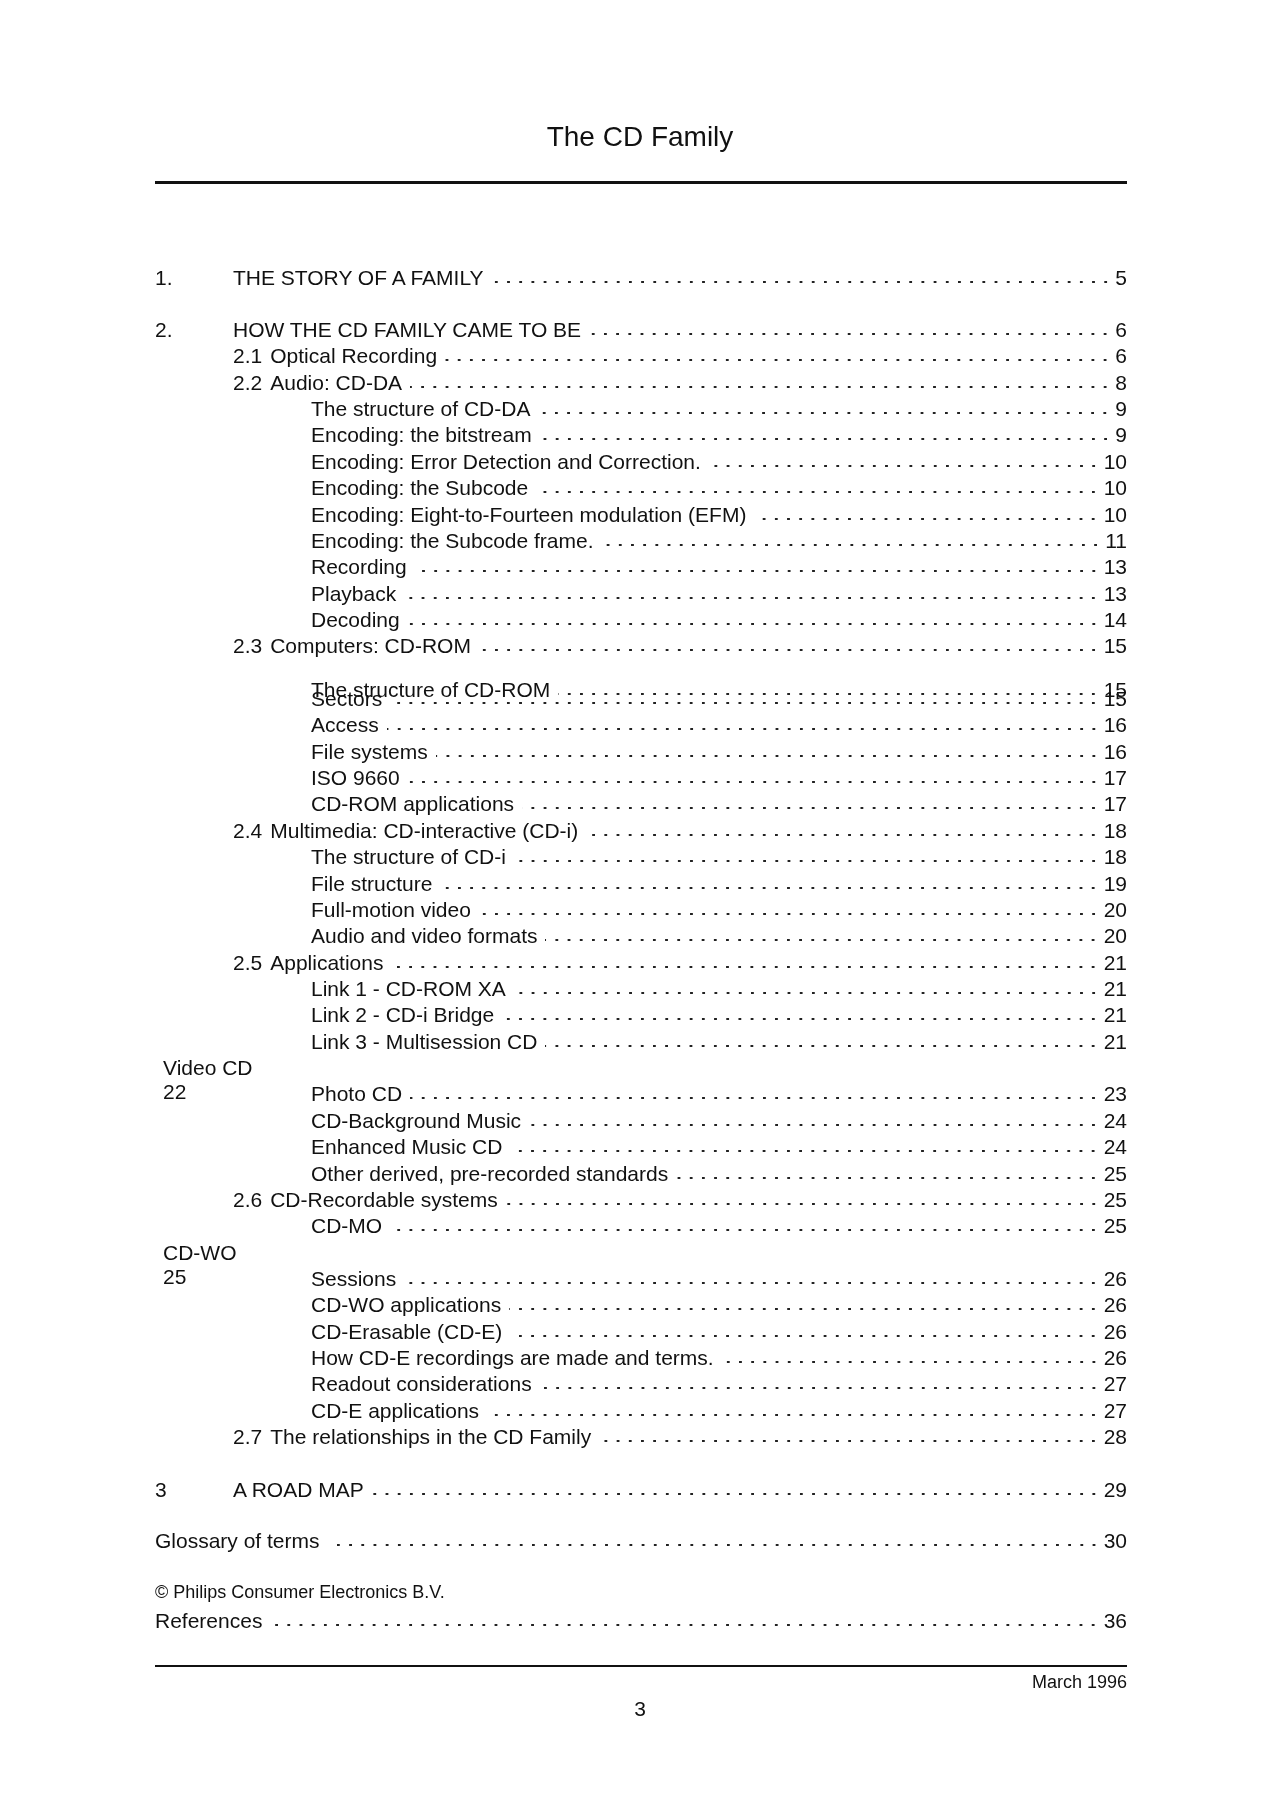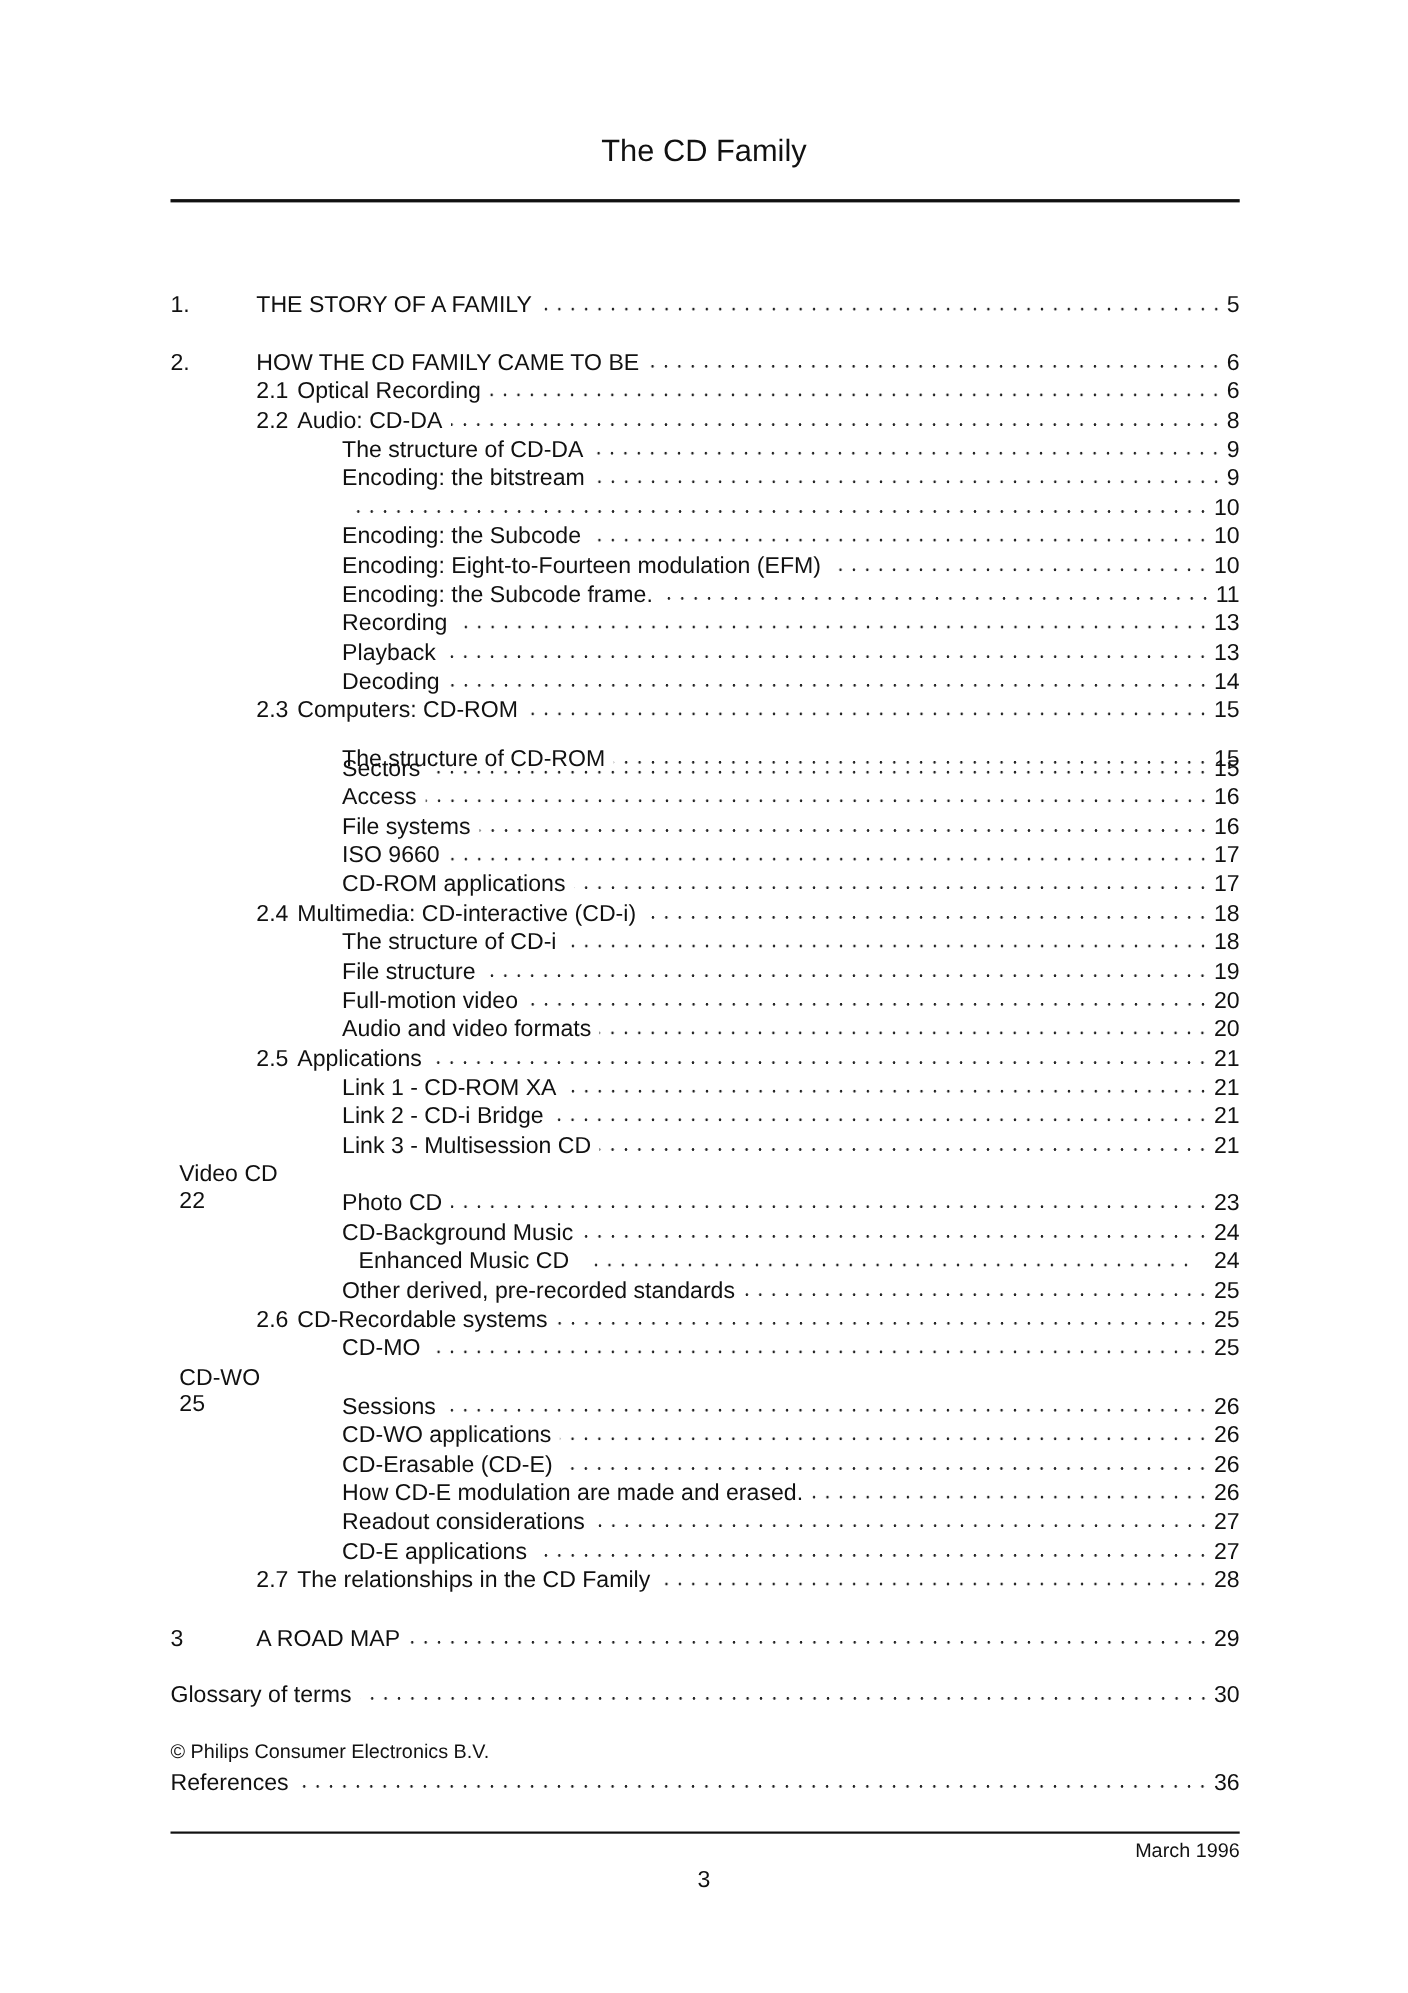--- a/index.html
+++ b/index.html
@@ -67,20 +67,21 @@
       <span class="page">9</span>
     </div>
     <div class="toc-row lvl2" style="top: 423.44px;">
       <span class="num-pad"></span>
       <span class="label">Encoding: the bitstream</span>
       <span class="leader"></span>
       <span class="page">9</span>
     </div>
     <div class="toc-row lvl2" style="top: 449.8px;">
       <span class="num-pad"></span>
+      <span class="label">Encoding: Error Detection and Correction.</span>
       <span class="leader"></span>
       <span class="page">10</span>
     </div>
     <div class="toc-row lvl2" style="top: 476.16px;">
       <span class="num-pad"></span>
       <span class="label">Encoding: the Subcode</span>
       <span class="leader"></span>
       <span class="page">10</span>
     </div>
     <div class="toc-row lvl2" style="top: 502.52px;">
@@ -223,21 +224,21 @@
       <span class="label">Photo CD</span>
       <span class="leader"></span>
       <span class="page">23</span>
     </div>
     <div class="toc-row lvl2" style="top: 1108.8px;">
       <span class="num-pad"></span>
       <span class="label">CD-Background Music</span>
       <span class="leader"></span>
       <span class="page">24</span>
     </div>
-    <div class="toc-row lvl2" style="top: 1135.16px; gap: 15px;">
+    <div class="toc-row lvl2" style="top: 1135.16px;">
       <span class="num-pad"></span>
       <span class="label">Enhanced Music CD</span>
       <span class="leader"></span>
       <span class="page">24</span>
     </div>
     <div class="toc-row lvl2" style="top: 1161.52px;">
       <span class="num-pad"></span>
       <span class="label">Other derived, pre-recorded standards</span>
       <span class="leader"></span>
       <span class="page">25</span>
@@ -274,21 +275,21 @@
       <span class="page">26</span>
     </div>
     <div class="toc-row lvl2" style="top: 1319.68px;">
       <span class="num-pad"></span>
       <span class="label">CD-Erasable (CD-E)</span>
       <span class="leader"></span>
       <span class="page">26</span>
     </div>
     <div class="toc-row lvl2" style="top: 1346.04px;">
       <span class="num-pad"></span>
-      <span class="label">How CD-E modulation are made and erased.</span>
+      <span class="label">How CD-E recordings are made and terms.</span>
       <span class="leader"></span>
       <span class="page">26</span>
     </div>
     <div class="toc-row lvl2" style="top: 1372.4px;">
       <span class="num-pad"></span>
       <span class="label">Readout considerations</span>
       <span class="leader"></span>
       <span class="page">27</span>
     </div>
     <div class="toc-row lvl2" style="top: 1398.76px;">

